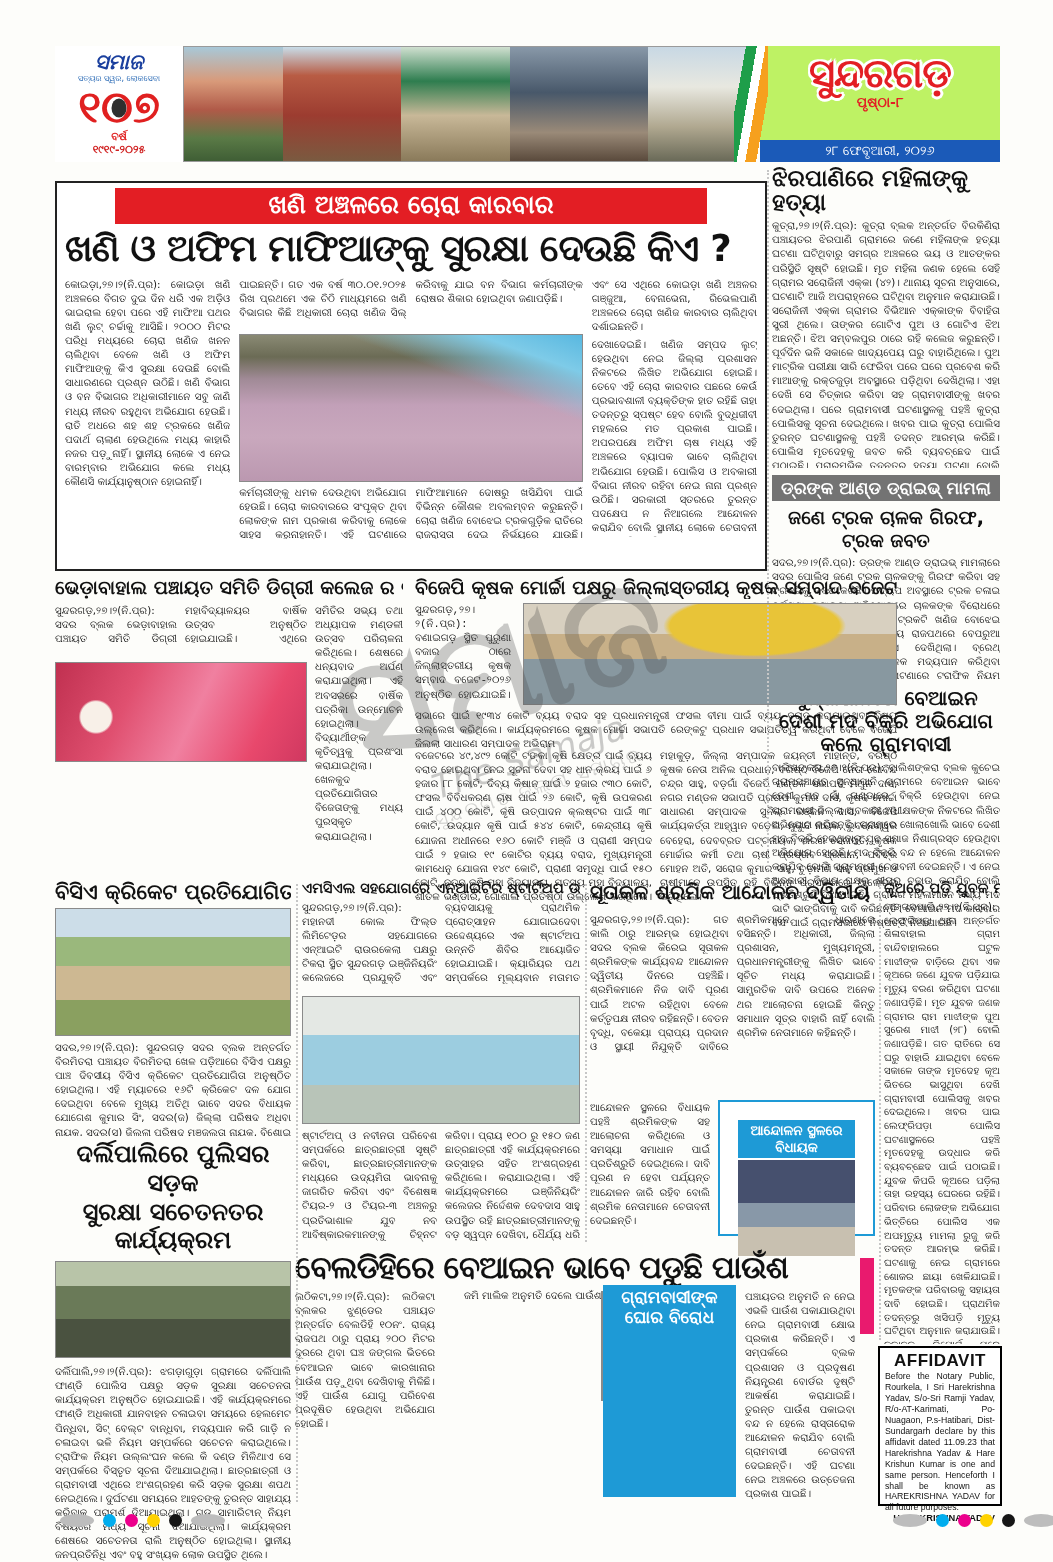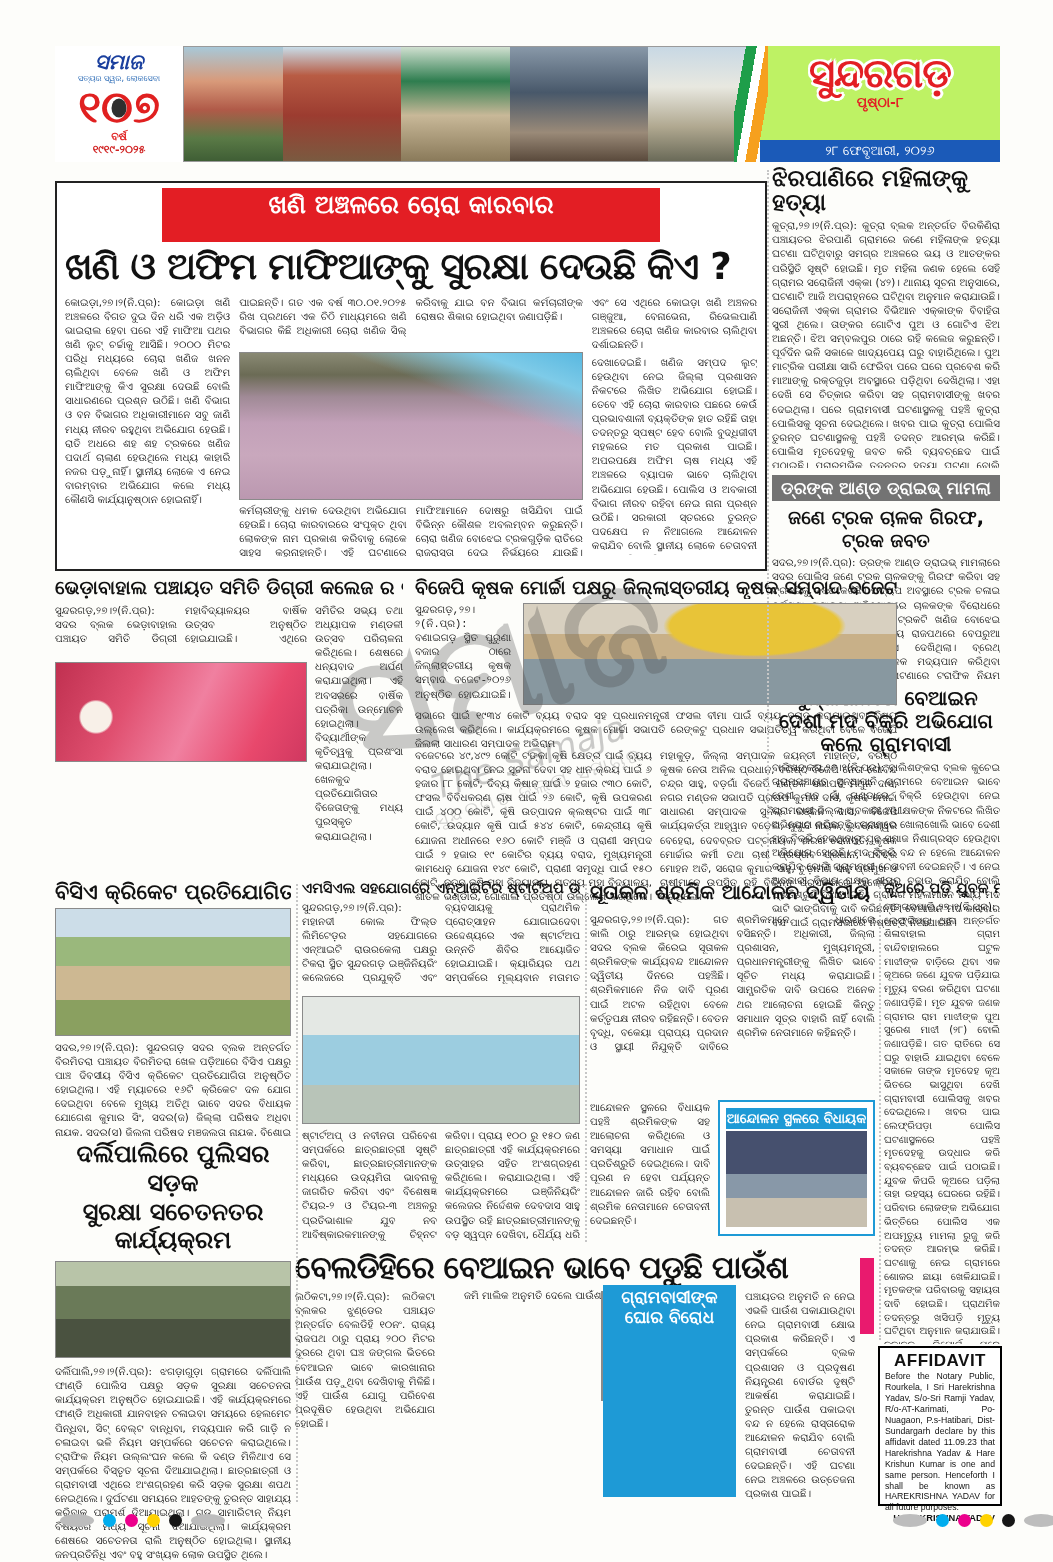--- a/index.html
+++ b/index.html
@@ -33,22 +33,22 @@
   .edition-datebar { width:100%; height:22px; margin-top:auto; background:#1b5ab8; color:#ffffff;
                      font-size:13px; font-weight:normal; display:flex; align-items:center; justify-content:center; }
 
   
   .body-txt { font-size:10.3px; line-height:1.37; text-align:justify; overflow:hidden; }
   .photo { border:1px solid #8a8a8a; }
 
   
   .main-article { position:absolute; left:55px; top:181px; width:712px; height:390px;
                   border:2px solid #222; padding:5px 8px; background:#fff; }
-  .kicker { width:498px; margin:0 auto; background:#e31e24; color:#fff; font-size:25px;
-            font-weight:800; text-align:center; padding:2px 0 22px; }
+  .kicker { width:592px; margin:0 auto; background:#e31e24; color:#fff; font-size:25px;
+            font-weight:800; text-align:center; padding:2px 0 4px; }
   .main-headline { font-size:37px; font-weight:800; letter-spacing:-1px; line-height:1.1; margin:5px 0 7px; }
   .main-cols { display:flex; gap:9px; height:262px; overflow:hidden; }
   .mcol { flex:1; }
   .mcol-mid { flex:2.08; display:flex; flex-direction:column; }
   .mid-top { columns:2; column-gap:9px; height:54px; overflow:hidden; }
   .photo-mining { height:148px; margin:3px 0;
       background:linear-gradient(200deg,#59b8e0 0%,#7ecbe8 14%,rgba(126,203,232,0) 32%),
                  linear-gradient(180deg,#8a8a74 0%,#6b6b55 15%,#a08a96 30%,#c2a0b8 48%,#c9a8bd 70%,#bb98b0 100%); }
   .mid-bottom { columns:2; column-gap:9px; flex:1; overflow:hidden; }
 
@@ -98,21 +98,21 @@
   .h-nit { font-size:14.5px; font-weight:800; white-space:nowrap; overflow:hidden; margin-bottom:3px; }
   .nit-top { columns:2; column-gap:8px; height:92px; overflow:hidden; }
   .photo-nit { height:128px; margin:4px 0;
       background:linear-gradient(180deg,#e4e8e4 0 30%,#9ccde0 30% 70%,#b8c4b8 70% 100%); }
   .nit-bottom { columns:2; column-gap:8px; height:118px; overflow:hidden; }
   .art-mill { position:absolute; left:590px; top:880px; width:285px; }
   .h-mill { font-size:20px; font-weight:800; white-space:nowrap; overflow:hidden; }
   .mill-top { columns:2; column-gap:8px; height:184px; overflow:hidden; margin-top:8px; }
   .mill-bottom { display:flex; gap:8px; height:136px; margin-top:4px; }
   .mill-bottom-left { width:120px; }
-  .mla-box { flex:1; border:2px solid #1e9ad6; padding:6px; background:#fff; }
+  .mla-box { flex:1; border:2px solid #1e9ad6; padding:18px; background:#fff; }
   .mla-banner { background:#1e9ad6; color:#fff; font-weight:800; font-size:13.5px; text-align:center; padding:2px 0; }
   .photo-mla { height:96px; margin-top:2px; border:none;
       background:linear-gradient(180deg,#46506e 0 45%,#8898a8 45% 70%,#c8c0b0 70% 100%); }
   .art-well { position:absolute; left:884px; top:880px; width:116px; }
   .h-well { font-size:14.5px; font-weight:800; white-space:nowrap; overflow:hidden; margin-bottom:3px; }
   .well-body { height:444px; font-size:10px; }
 
   
   .beldihi { position:absolute; left:295px; top:1250px; width:560px; height:258px; }
   .h-beldihi { font-size:31px; font-weight:800; letter-spacing:-1px; line-height:1.1; }

